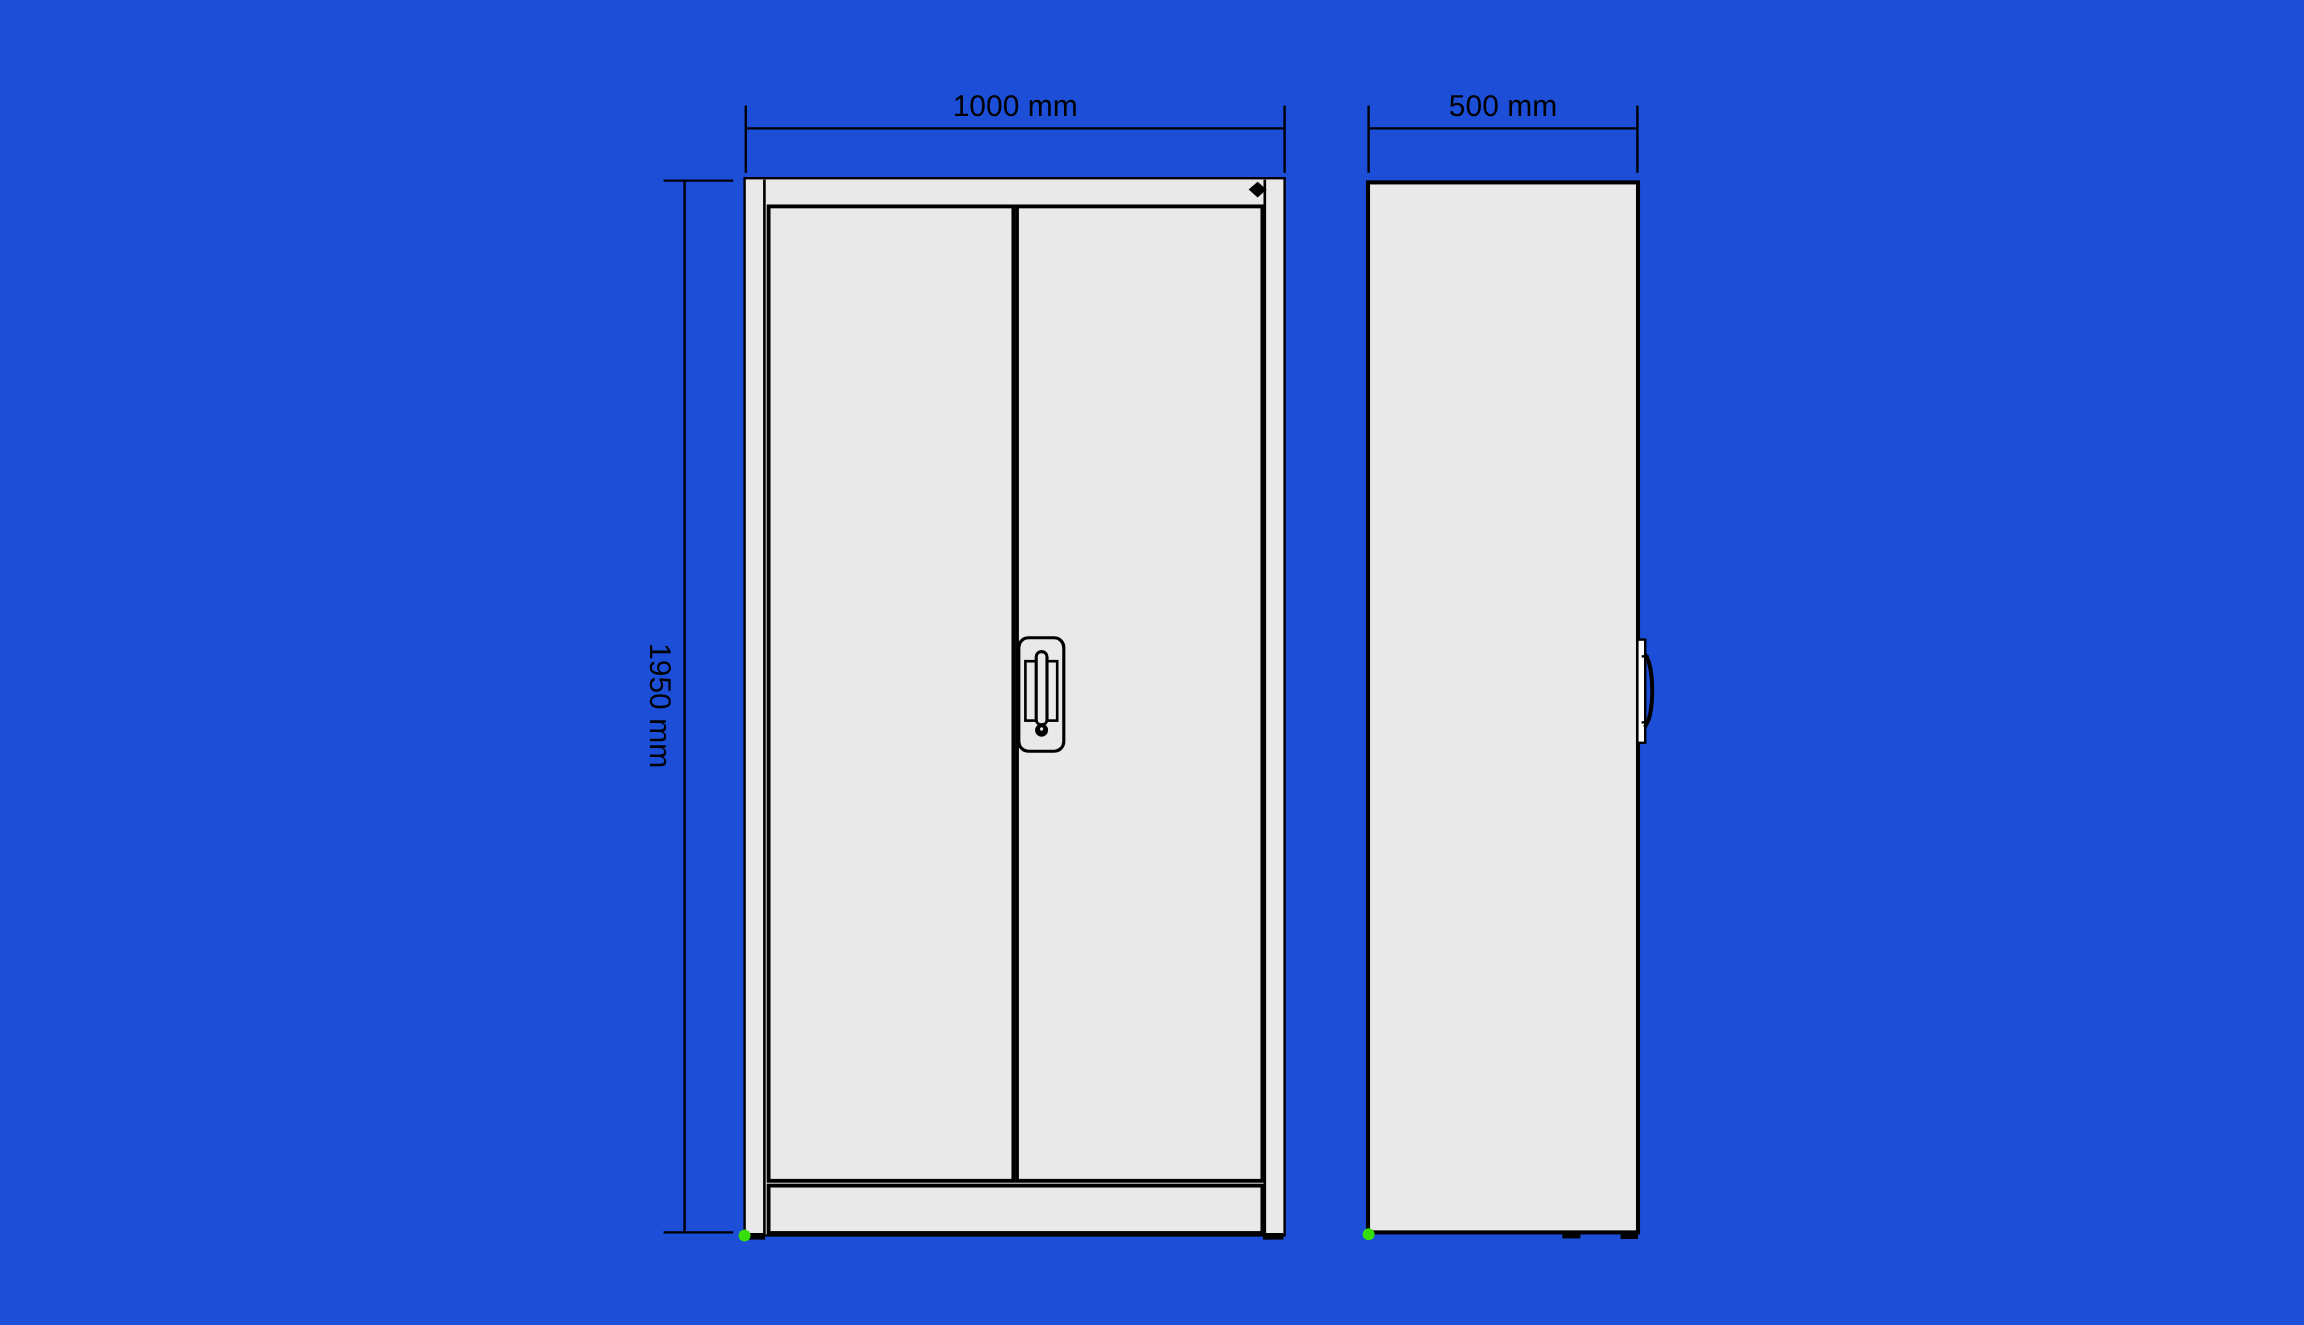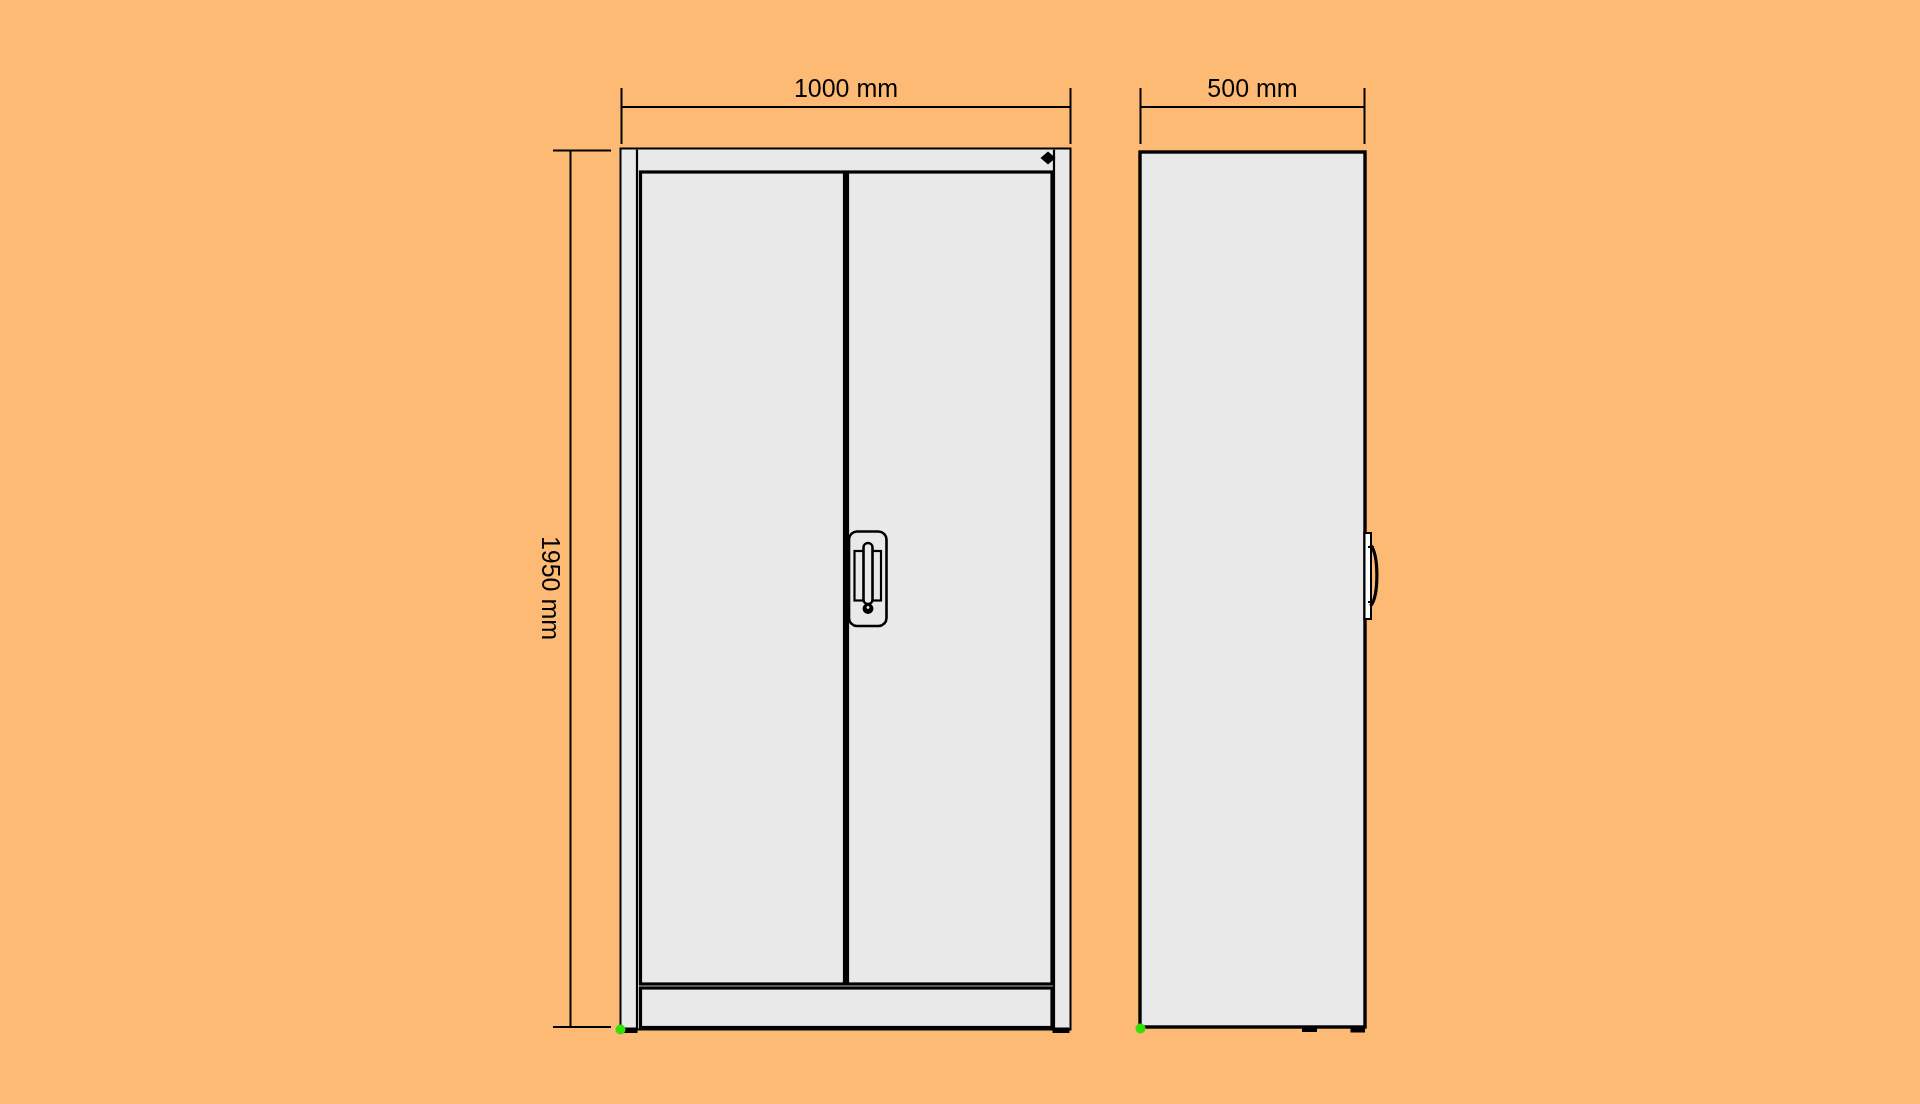--- a/index.html
+++ b/index.html
@@ -4,21 +4,21 @@
 <style>
   html, body {
     margin: 0;
     padding: 0;
     background: #ffffff;
   }
   .canvas {
     position: relative;
     width: 1920px;
     height: 1104px;
-    background: #fdba74;
+    background: #1d4ed8;
     overflow: hidden;
   }
   svg { display: block; }
   .dim-text {
     font-family: "Liberation Sans", sans-serif;
     font-size: 25px;
     fill: #000000;
   }
   .ln  { stroke: #000000; fill: none; }
 </style>

